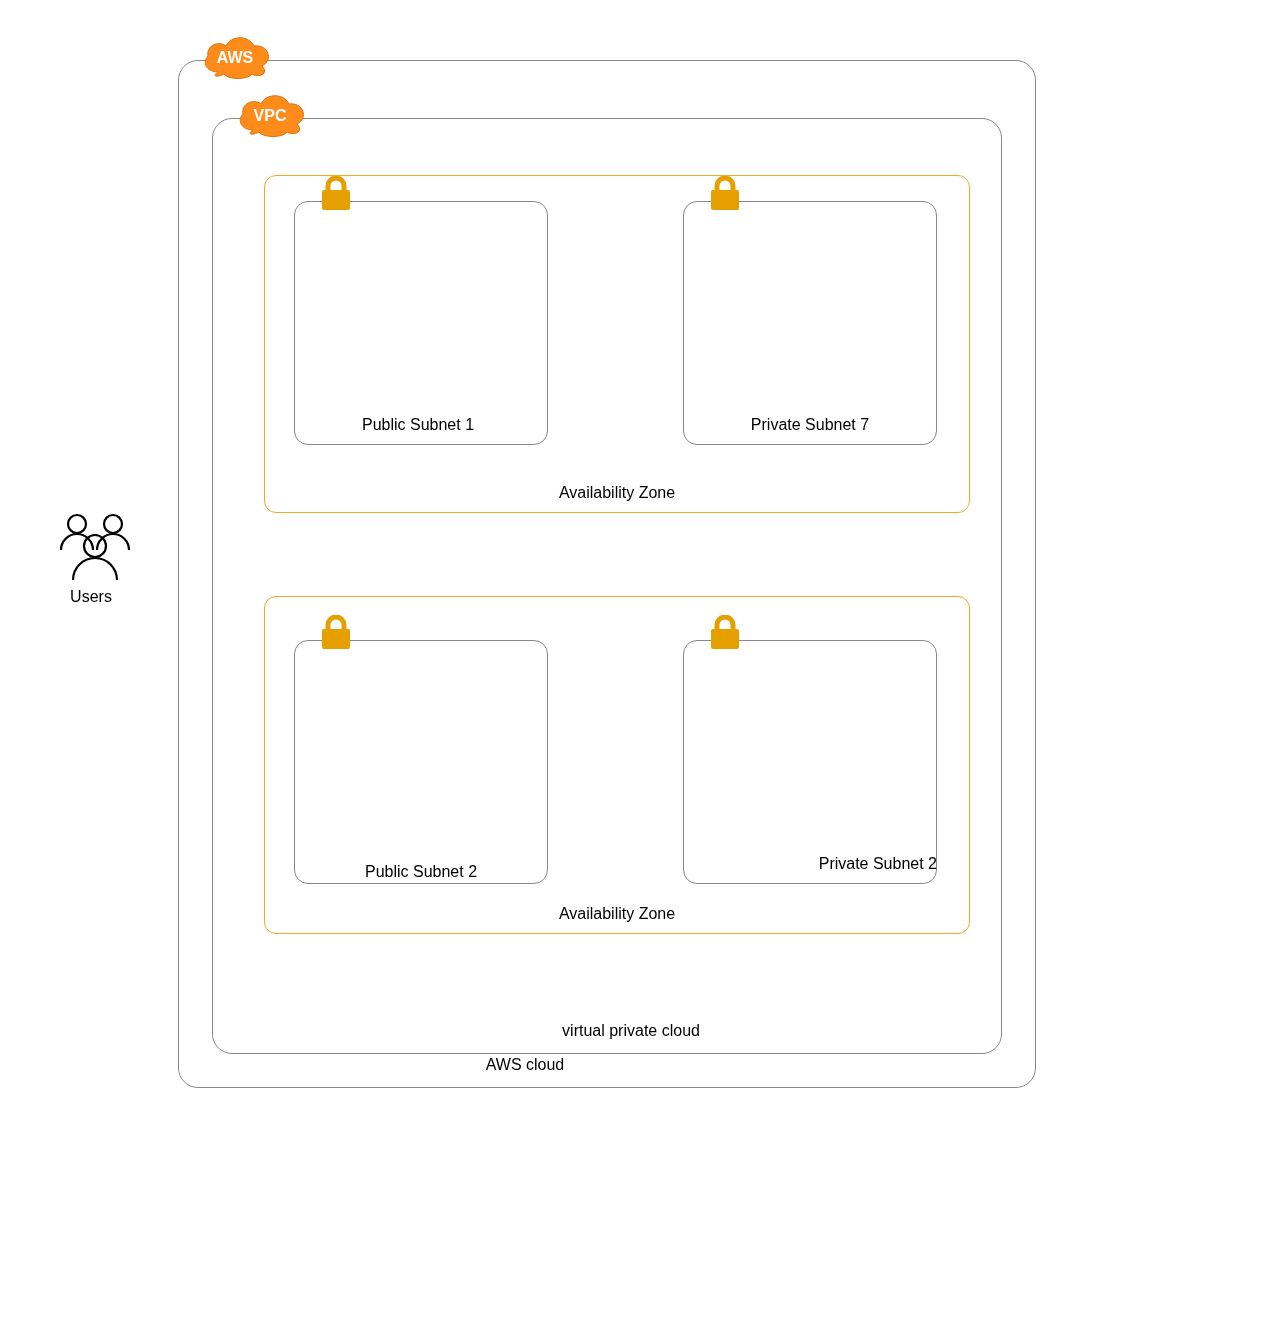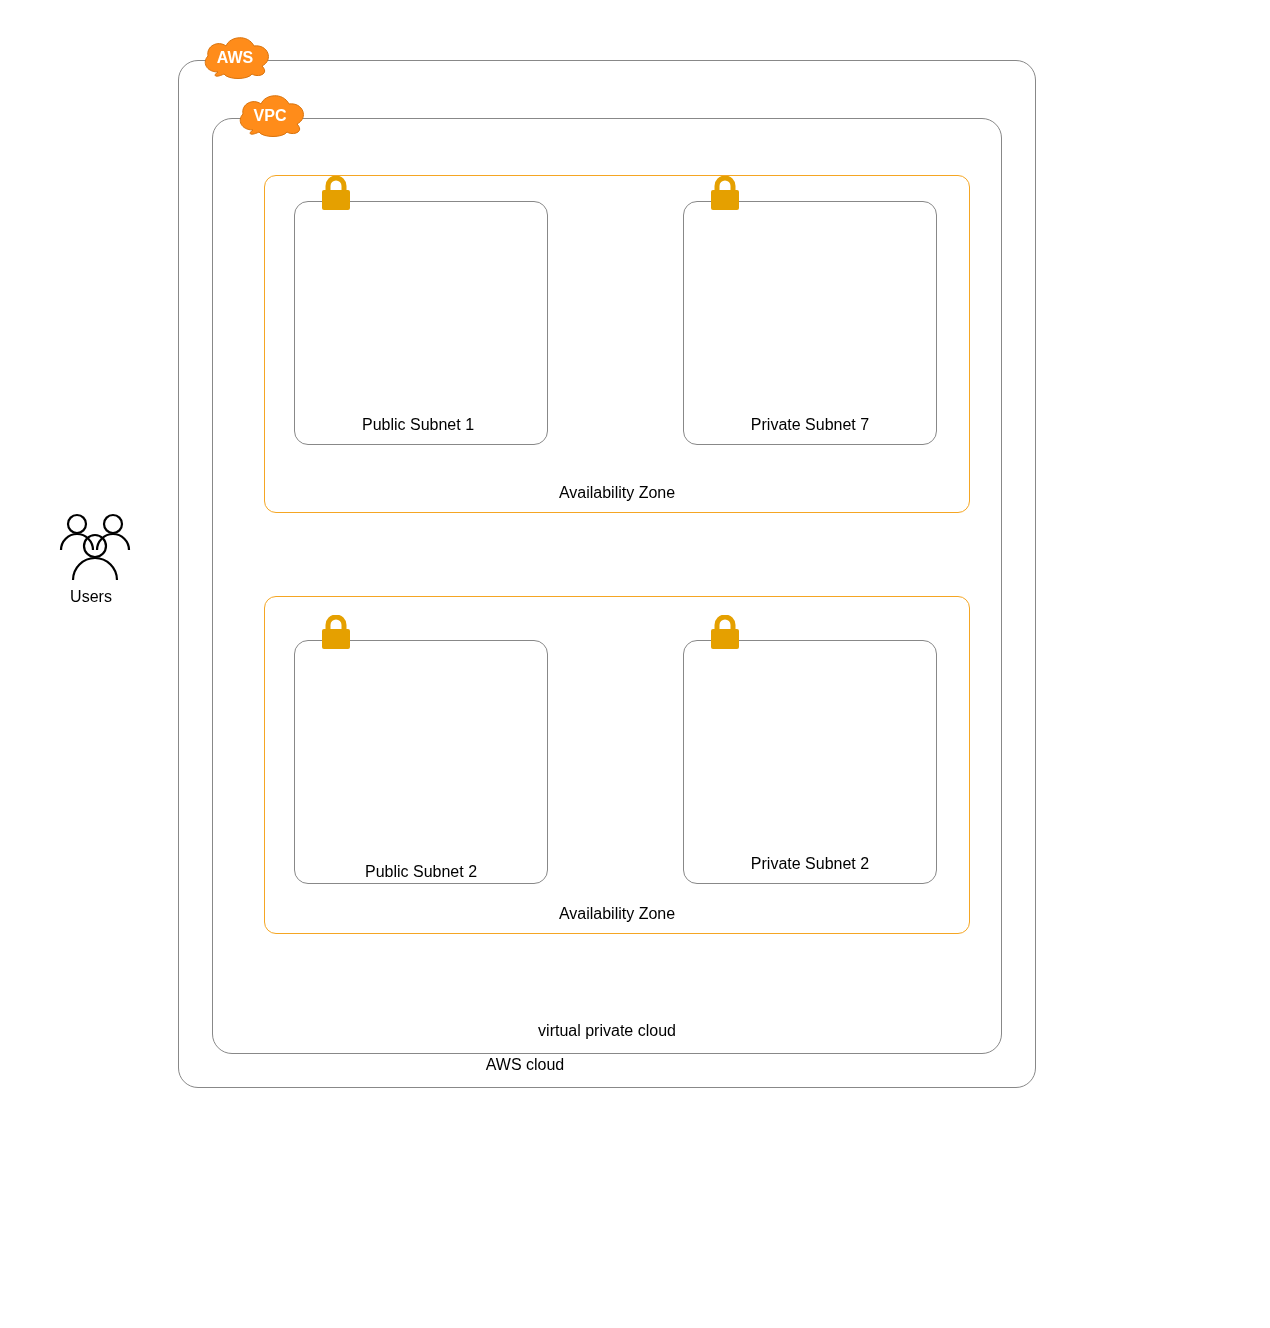--- a/index.html
+++ b/index.html
@@ -49,21 +49,21 @@
 
 <div class="label" style="left:178px; width:694px; top:1056px;">AWS cloud</div>
 
 <div class="box" style="left:212px; top:118px; width:790px; height:936px; border:1px solid #888; border-radius:20px;"></div>
 
 <svg class="box" style="left:233px; top:90px; width:75px; height:48px;" viewBox="0 0 75 48">
   <path fill="#FF8C1A" stroke="#D9730D" stroke-width="1" d="M20 40 C8 40 4 30 10 24 C8 14 20 8 28 14 C32 4 50 2 56 14 C70 12 76 28 64 34 C72 42 60 46 54 42 C50 48 30 48 26 42 C18 46 14 44 20 40 Z"></path>
   <text x="37" y="31" text-anchor="middle" font-family="Arial" font-weight="bold" font-size="16" fill="#ffffff">VPC</text>
 </svg>
 
-<div class="label" style="left:212px; width:790px; top:1022px;">virtual private cloud</div>
+<div class="label" style="left:212px; width:790px; top:1022px;padding-left:24px;">virtual private cloud</div>
 
 <div class="box" style="left:264px; top:175px; width:706px; height:338px; border:1.5px solid #F5A623; border-radius:12px;"></div>
 <div class="label" style="left:264px; width:706px; top:484px;">Availability Zone</div>
 
 <div class="box" style="left:294px; top:201px; width:254px; height:244px; border:1px solid #888; border-radius:14px;"></div>
 <svg class="box" style="left:320px; top:176px; width:32px; height:34px;" viewBox="0 0 32 34">
   <rect x="2" y="14" width="28" height="20" rx="2" fill="#E5A000"></rect>
   <path d="M8 14 v-4 a8 8 0 0 1 16 0 v4" fill="none" stroke="#E5A000" stroke-width="5"></path>
 </svg>
 <div class="label" style="left:294px; width:226px; top:416px;padding-left:11px;">Public Subnet 1</div>
@@ -83,13 +83,13 @@
   <rect x="2" y="14" width="28" height="20" rx="2" fill="#E5A000"></rect>
   <path d="M8 14 v-4 a8 8 0 0 1 16 0 v4" fill="none" stroke="#E5A000" stroke-width="5"></path>
 </svg>
 <div class="label" style="left:294px; width:254px; top:855px;margin-top:8px;">Public Subnet 2</div>
 
 <div class="box" style="left:683px; top:640px; width:254px; height:244px; border:1px solid #888; border-radius:14px;"></div>
 <svg class="box" style="left:709px; top:615px; width:32px; height:34px;" viewBox="0 0 32 34">
   <rect x="2" y="14" width="28" height="20" rx="2" fill="#E5A000"></rect>
   <path d="M8 14 v-4 a8 8 0 0 1 16 0 v4" fill="none" stroke="#E5A000" stroke-width="5"></path>
 </svg>
-<div class="label" style="left:683px; width:254px; top:855px;">Private Subnet 2</div>
+<div class="label" style="left:683px; width:254px; top:855px;text-align:right;">Private Subnet 2</div>
 
 </body></html>

